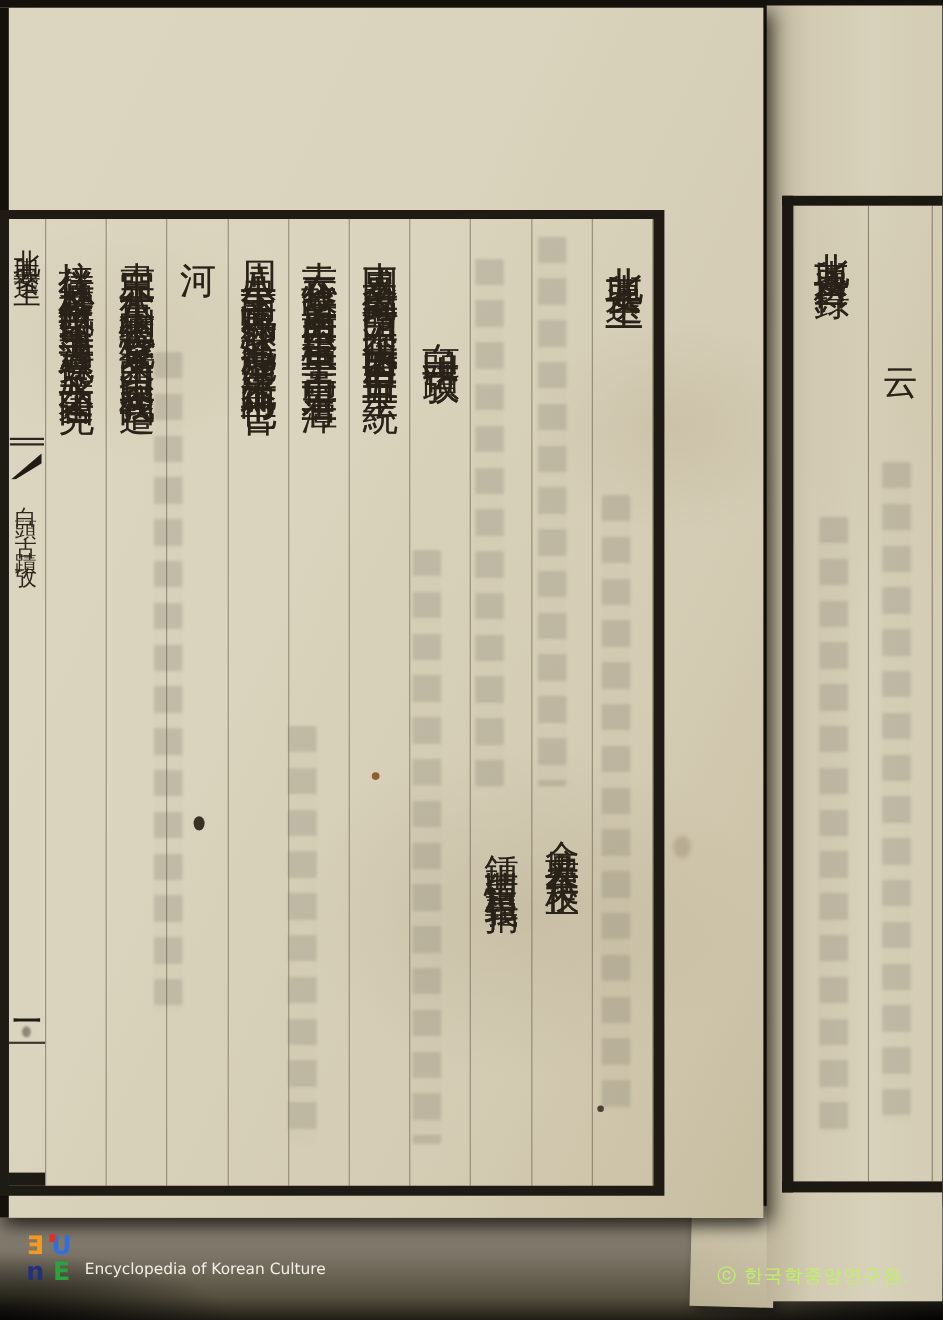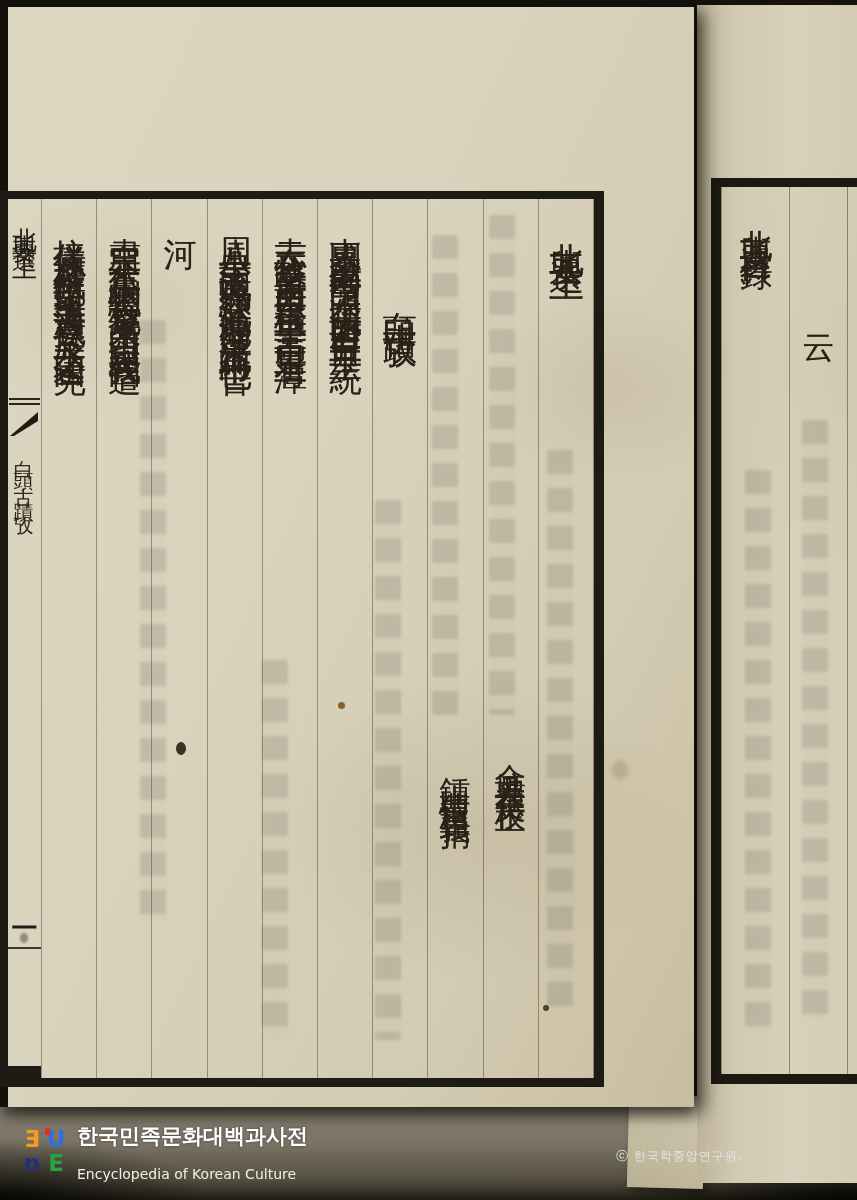--- a/index.html
+++ b/index.html
@@ -130,21 +130,21 @@
   .logo { position:absolute; left:20px; top:1122px; display:flex; align-items:center; gap:9px; }
   .logo-mark { position:relative; width:48px; height:48px; display:grid;
     grid-template-columns:1fr 1fr; grid-template-rows:1fr 1fr;
     font-family:"DejaVu Sans", sans-serif; font-weight:bold; font-size:23px; line-height:23px; }
   .logo-mark span { text-align:center; }
   .lm-o { color:#f59a1d; } .lm-b { color:#2f6fe0; } .lm-n { color:#23307f; } .lm-g { color:#2ba23c; }
   .red-tick { position:absolute; left:25px; top:0; width:5px; height:7px; background:#e03020; }
   .logo-kr { color:#ffffff; font-weight:bold; font-size:21px;
     font-family:"DejaVu Sans", sans-serif; text-shadow:0 0 3px rgba(0,0,0,.45); }
   .logo-en { color:#f2efe6; font-size:14px; font-family:"DejaVu Sans", sans-serif; margin-top:16px; }
-  .copyright { position:absolute; left:616px; top:1148px; font-size:12px; color:#e5e5e5;
+  .copyright { position:absolute; left:652px; top:1148px; font-size:17px; color:#bef264;
     font-family:"DejaVu Sans", sans-serif; letter-spacing:1px; }
 </style>
 </head>
 <body>
 
 <div class="stage">
 
   <div class="bottom-surface">
     <div class="page-corner"></div>
   </div>
@@ -229,20 +229,19 @@
 
   <div class="logo">
     <div class="logo-mark">
       <span class="lm-o">Ǝ</span>
       <span class="lm-b">U</span>
       <span class="lm-n">n</span>
       <span class="lm-g">E</span>
       <span class="red-tick"></span>
     </div>
     <div>
-      <div class="logo-kr">한국민족문화대백과사전</div>
       <div class="logo-en">Encyclopedia of Korean Culture</div>
     </div>
   </div>
 
   <div class="copyright">ⓒ 한국학중앙연구원.</div>
 
 </div>
 
 </body></html>

